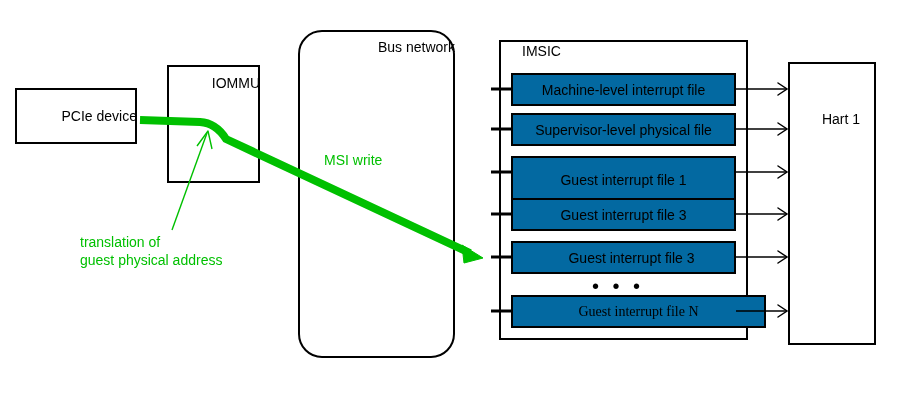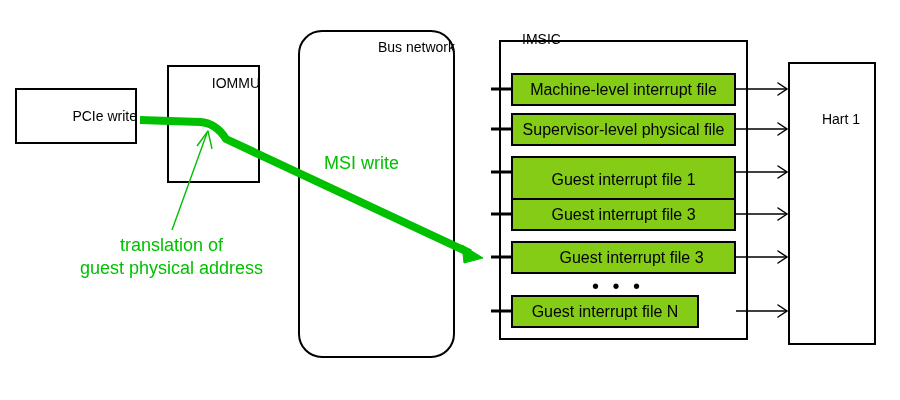--- a/index.html
+++ b/index.html
@@ -29,91 +29,90 @@
     font-size: 14px;
     line-height: 1;
     white-space: nowrap;
   }
   .label-center {
     text-align: right;
   }
   .file-box {
     position: absolute;
     border: 2px solid #000000;
-    background: #84cc16;
+    background: #0369a1;
     box-sizing: border-box;
     display: flex;
     align-items: center;
     justify-content: center;
-    font-size: 16px;
+    font-size: 14px;
     color: #000000;
   }
   .bus-box {
     position: absolute;
     border: 2px solid #000000;
     border-radius: 24px;
     background: #ffffff;
     box-sizing: border-box;
   }
   .ellipsis {
     position: absolute;
     font-size: 20px;
     letter-spacing: 4px;
     color: #000000;
     line-height: 1;
   }
   .green-text {
     position: absolute;
-    font-size: 18px;
+    font-size: 14px;
     line-height: 1.25;
     white-space: nowrap;
-    text-align: center;
   }
   svg.overlay {
     position: absolute;
     left: 0;
     top: 0;
     width: 900px;
     height: 400px;
     pointer-events: none;
   }
 </style>
 </head>
 <body>
 
 <div id="diagram-root">
 
   <div class="box" style="left:15px; top:88px; width:122px; height:56px;"></div>
-  <div class="label label-center" style="left:15px; top:109px; width:122px;">PCIe write</div>
+  <div class="label label-center" style="left:15px; top:109px; width:122px;">PCIe device</div>
 
   <div class="box" style="left:167px; top:65px; width:93px; height:118px;"></div>
   <div class="label label-center" style="left:167px; top:76px; width:93px;">IOMMU</div>
 
   <div class="bus-box" style="left:298px; top:30px; width:157px; height:328px;"></div>
   <div class="label label-center" style="left:298px; top:40px; width:157px;">Bus network</div>
 
   <div class="box" style="left:499px; top:40px; width:249px; height:300px;"></div>
-  <div class="label" style="left:522px; top:32px;">IMSIC</div>
+  <div class="label" style="left:522px; top:44px;">IMSIC</div>
 
   <div class="file-box" style="left:511px; top:73px; width:225px; height:33px;">
     <span>Machine-level interrupt file</span>
   </div>
   <div class="file-box" style="left:511px; top:113px; width:225px; height:33px;">
     <span>Supervisor-level physical file</span>
   </div>
   <div class="file-box" style="left:511px; top:156px; width:225px; height:48px;">
     <span>Guest interrupt file 1</span>
   </div>
   <div class="file-box" style="left:511px; top:198px; width:225px; height:33px;">
     <span>Guest interrupt file 3</span>
   </div>
   <div class="file-box" style="left:511px; top:241px; width:225px; height:33px;padding-left:16px;">
     <span>Guest interrupt file 3</span>
   </div>
-  <div class="file-box" style="left:511px; top:295px; width:188px; height:33px;">
+  <div class="file-box" style="left:511px; top:295px; width:255px; height:33px;font-family:Liberation Serif, serif;">
     <span>Guest interrupt file N</span>
   </div>
 
   <div class="ellipsis" style="left:588px; top:276px; width:60px; text-align:center;">• • •</div>
 
   <div class="box" style="left:788px; top:62px; width:88px; height:283px;"></div>
   <div class="label label-center" style="left:788px; top:112px; width:72px;">Hart 1</div>
 
   <div class="green-text" style="left:324px; top:152px; color:#00c000;">MSI write</div>
 

